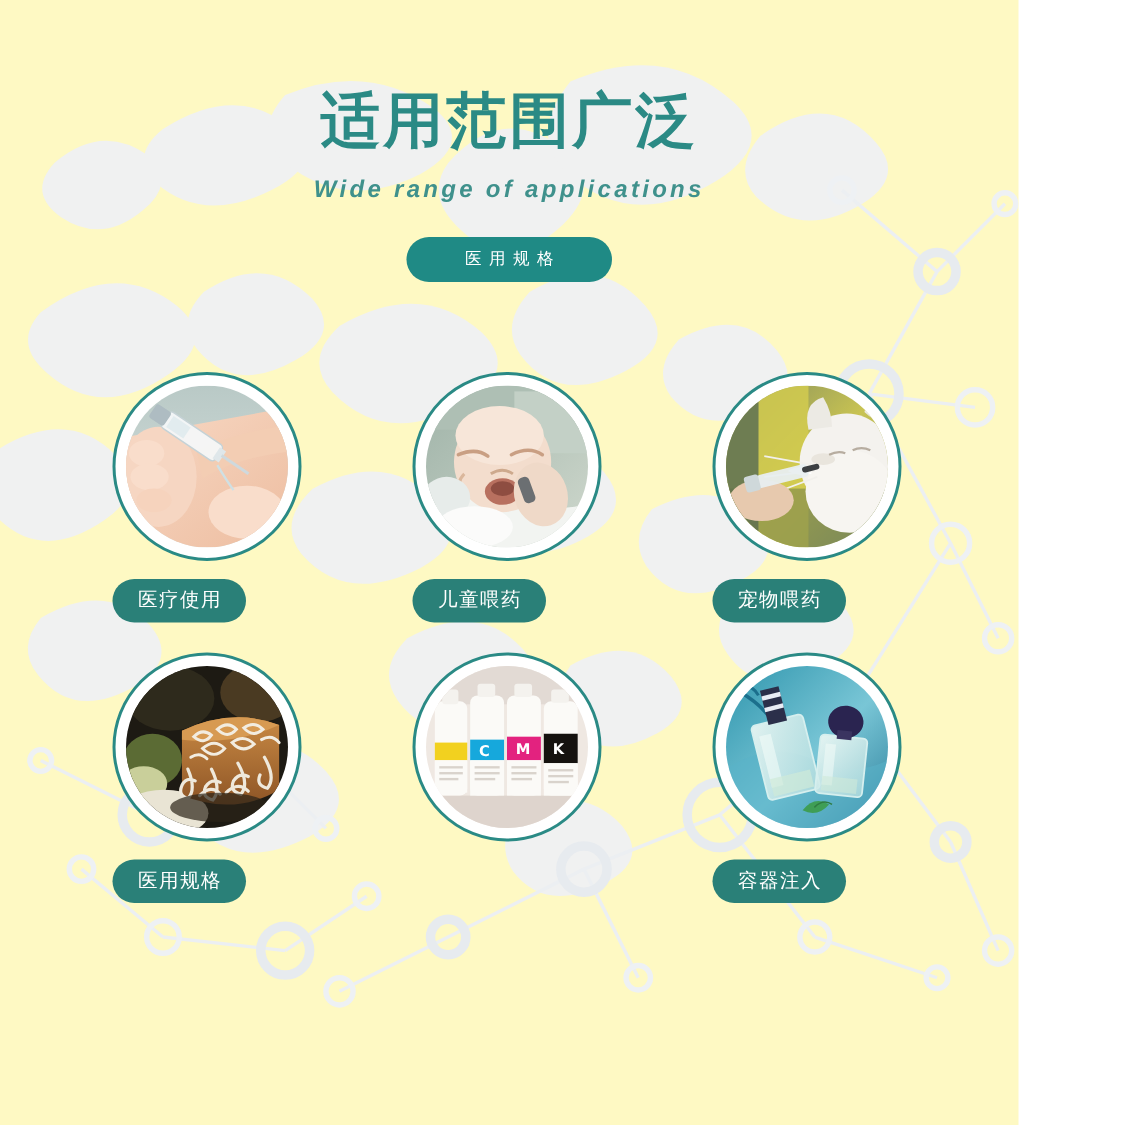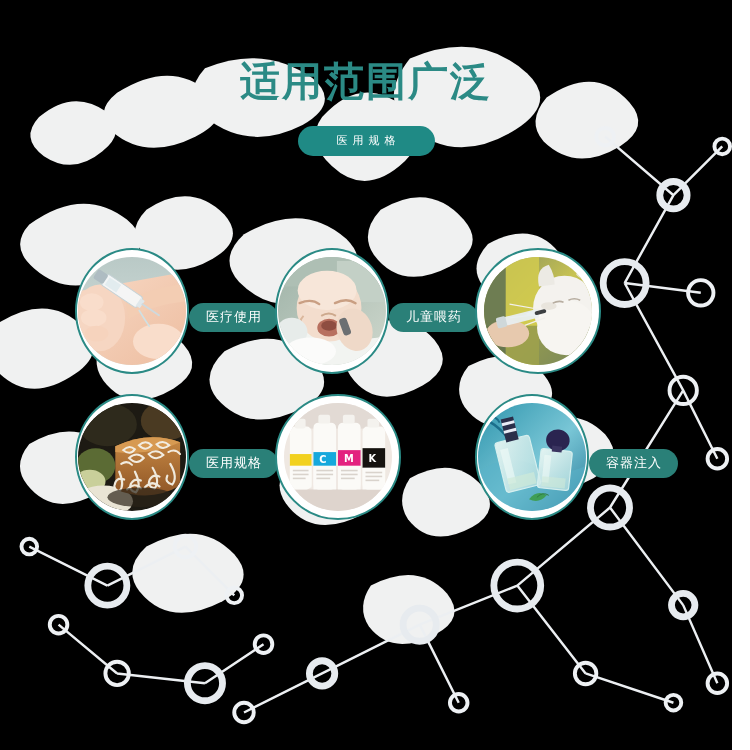--- a/index.html
+++ b/index.html
@@ -11,23 +11,23 @@
   }
 
   body {
     font-family: "Liberation Sans", "DejaVu Sans", sans-serif;
     background: #ffffff;
     position: relative;
   }
 
   #page {
     position: relative;
-    width: 732px;
+    width: 679px;
     height: 750px;
-    background: #000000;
+    background: #fef9c3;
     overflow: hidden;
   }
 
   
   .bg-layer {
     position: absolute;
     inset: 0;
     pointer-events: none;
   }
   .bg-map { opacity: 1; }
@@ -79,21 +79,22 @@
     position: absolute;
     top: 248px;
     left: 75px;
     width: 600px;
     display: flex;
     flex-wrap: wrap;
   }
   .cell {
     width: 200px;
     display: flex;
-    align-items: center;
+    flex-direction: column;
+    align-items: flex-start;
     margin-bottom: 20px;
   }
 
   .circle-outer {
     width: 126px;
     height: 126px;
     border-radius: 50%;
     border: 2px solid #2a8a85;
     display: flex;
     align-items: center;
@@ -196,20 +197,21 @@
       <circle cx="270" cy="660" r="9"></circle>
       <circle cx="735" cy="700" r="10"></circle>
       <circle cx="690" cy="720" r="8"></circle>
       <circle cx="700" cy="400" r="14"></circle>
       <circle cx="120" cy="690" r="12"></circle>
     </g>
   </svg>
 
   <div class="header">
     <div class="title">适用范围广泛</div>
+    <div class="subtitle">Wide range of applications</div>
     <div class="badge-wrap">
       <span class="badge">医用规格</span>
     </div>
   </div>
 
   <div class="grid">
 
     <div class="cell">
       <div class="circle-outer">
         <div class="circle-inner">
@@ -305,20 +307,21 @@
             <path d="M60 54 L26 48 M60 58 L26 62 M62 62 L30 74" stroke="#f2f0ec" stroke-width="1.2"></path>
             <ellipse cx="24" cy="78" rx="22" ry="14" fill="#e7c9ae"></ellipse>
             <g transform="rotate(-14 42 60)">
               <rect x="20" y="56" width="36" height="9" rx="3" fill="#e8eef0" opacity="0.95"></rect>
               <rect x="52" y="58" width="12" height="4" rx="2" fill="#3c3f42"></rect>
               <rect x="12" y="55" width="10" height="11" rx="2" fill="#cfd8da"></rect>
             </g>
           </svg>
         </div>
       </div>
+      <div class="item-label">宠物喂药</div>
     </div>
 
     <div class="cell">
       <div class="circle-outer">
         <div class="circle-inner">
           <svg class="photo" viewBox="0 0 110 110" preserveAspectRatio="xMidYMid slice">
             <defs>
               <linearGradient id="cakeg" x1="0" y1="0" x2="0" y2="1">
                 <stop offset="0" stop-color="#c98a44"></stop>
                   <stop offset="1" stop-color="#8e5526"></stop>

